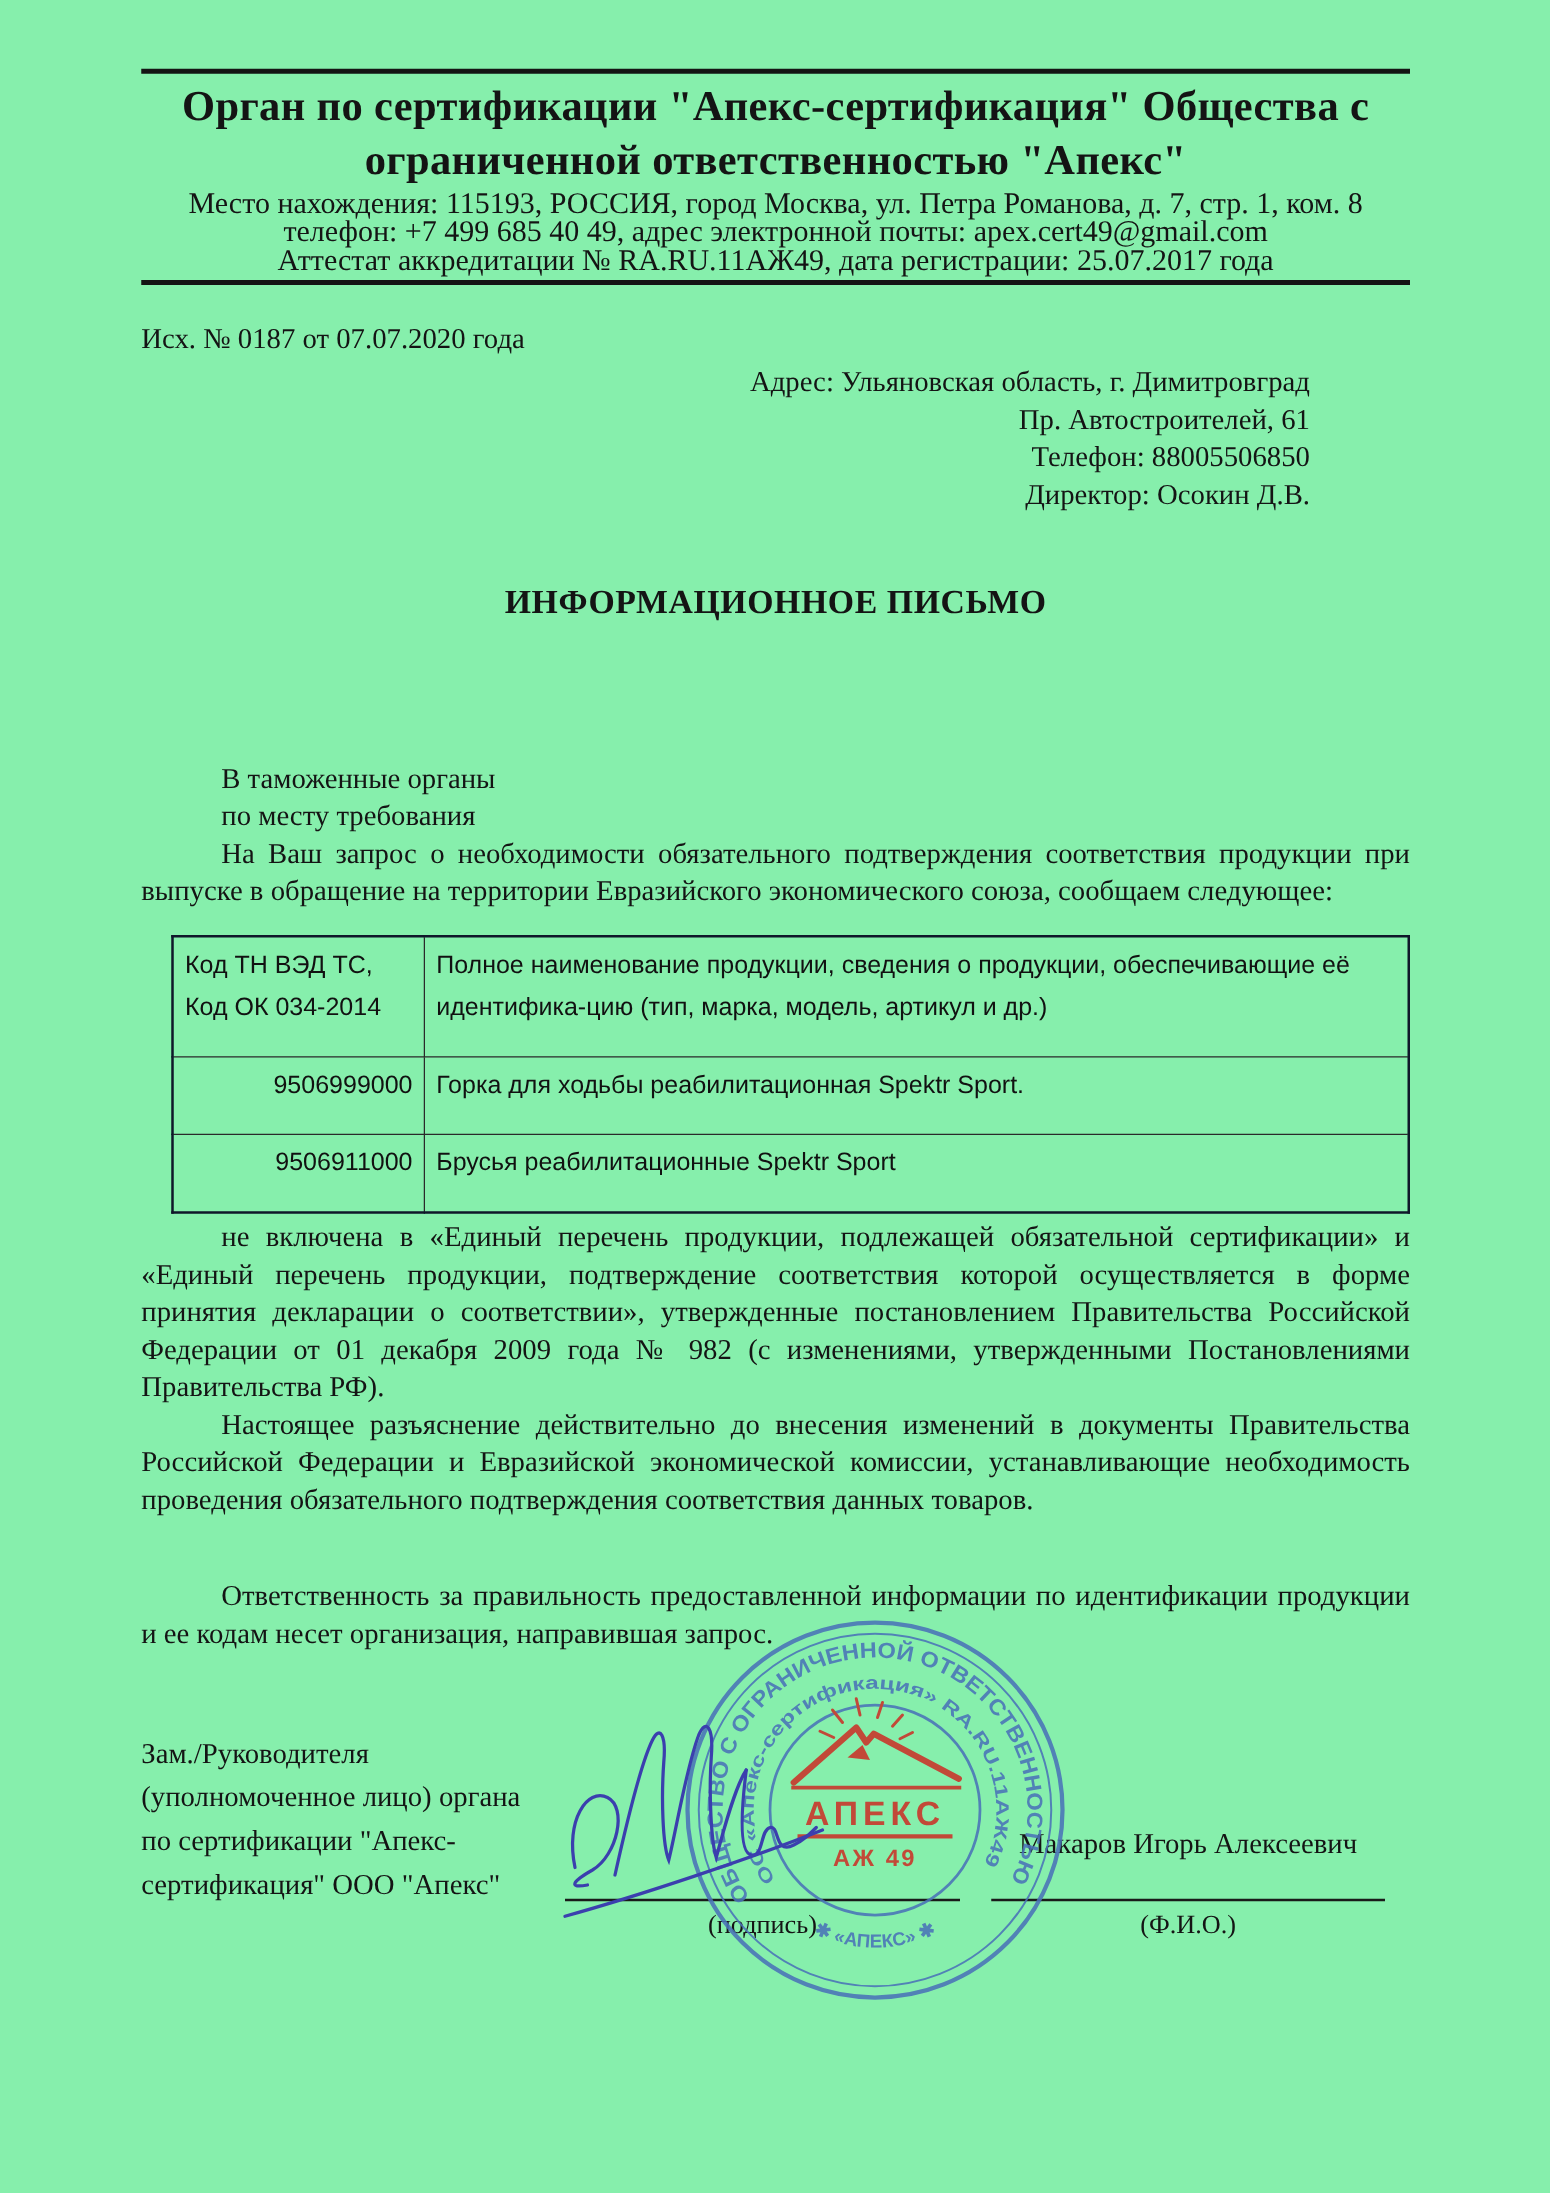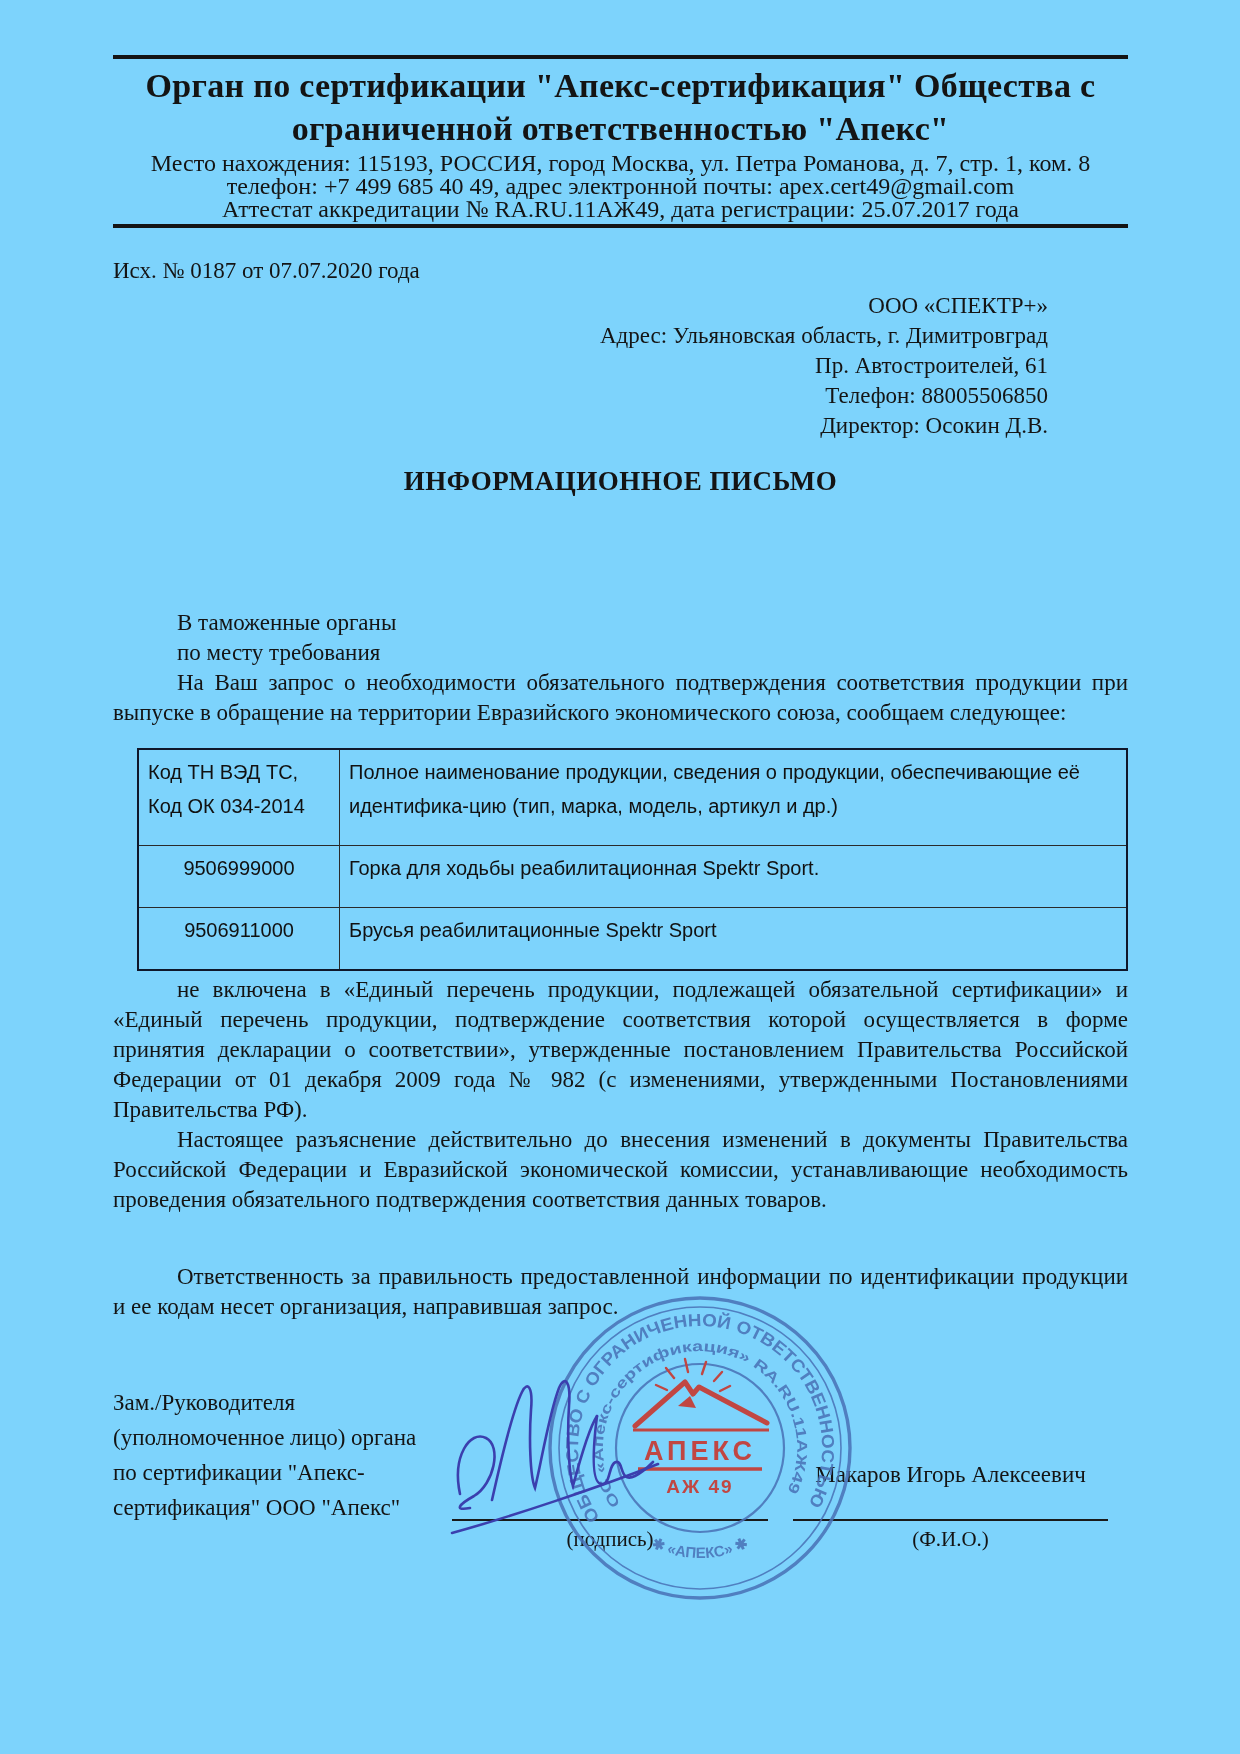--- a/index.html
+++ b/index.html
@@ -1,20 +1,20 @@
 <!DOCTYPE html>
 <html><head>
 <meta charset="utf-8">
 <style>
   html,body{margin:0;padding:0;background:#888;}
   .page{
     position:relative;
     width:1240px;height:1754px;
     margin:0 auto;
-    background:#7dd3fc;
+    background:#86efac;
     font-family:"Liberation Serif", serif;
     color:#141414;
     overflow:hidden;
   }
   .abs{position:absolute;}
   .content{left:113px;width:1015px;}
   .rule{background:#141414;}
   .lh-title{
     top:64px;text-align:center;
     font-size:34px;font-weight:bold;line-height:43px;
@@ -49,21 +49,21 @@
   }
   table.codes td{
     border:1.5px solid #2a2a2a;
     vertical-align:top;
     padding:5px 9px 4px 9px;
     line-height:34px;
   }
   td.c1{width:182px;}
   tr.hdr td{height:86px;}
   tr.datarow td{height:52px;}
-  td.code{text-align:center;margin-left:24px;}
+  td.code{text-align:right;margin-left:24px;}
   .sig-left{
     top:1385px;left:113px;width:360px;
     font-size:23px;line-height:35px;
   }
   .sig-line{top:1519px;height:2px;background:#1a1a1a;}
   .sig-caption{font-size:21px;text-align:center;}
   .sig-name{
     top:1462px;left:793px;width:315px;
     text-align:center;font-size:23px;
   }
@@ -86,21 +86,20 @@
     <div>Место нахождения: 115193, РОССИЯ, город Москва, ул. Петра Романова, д. 7, стр. 1, ком. 8</div>
     <div>телефон: +7 499 685 40 49, адрес электронной почты: apex.cert49@gmail.com</div>
     <div>Аттестат аккредитации № RA.RU.11АЖ49, дата регистрации: 25.07.2017 года</div>
   </div>
 
   <div class="abs content rule" style="top:224px;height:4px;"></div>
 
   <div class="abs content ref-line">Исх. № 0187 от 07.07.2020 года</div>
 
   <div class="abs recipient">
-    <div>ООО «СПЕКТР+»</div>
     <div>Адрес: Ульяновская область, г. Димитровград</div>
     <div>Пр. Автостроителей, 61</div>
     <div>Телефон: 88005506850</div>
     <div>Директор: Осокин Д.В.</div>
   </div>
 
   <div class="abs content doc-title">ИНФОРМАЦИОННОЕ ПИСЬМО</div>
 
   <div class="abs content bodytext addressee">
     <div class="indent">В таможенные органы</div>

